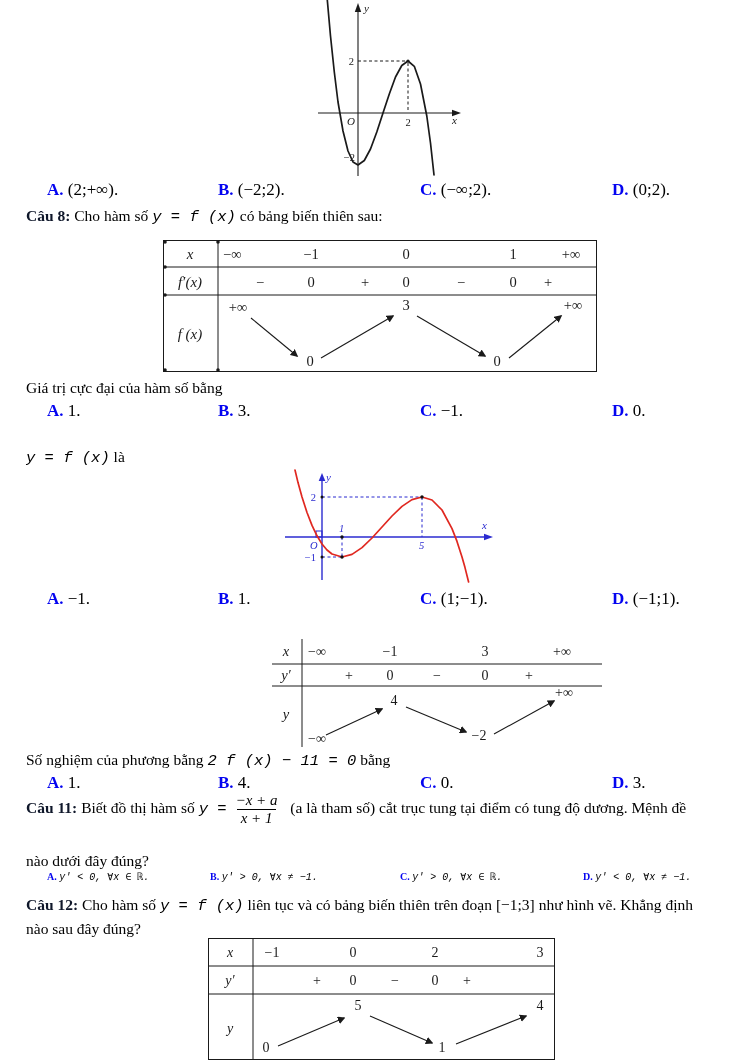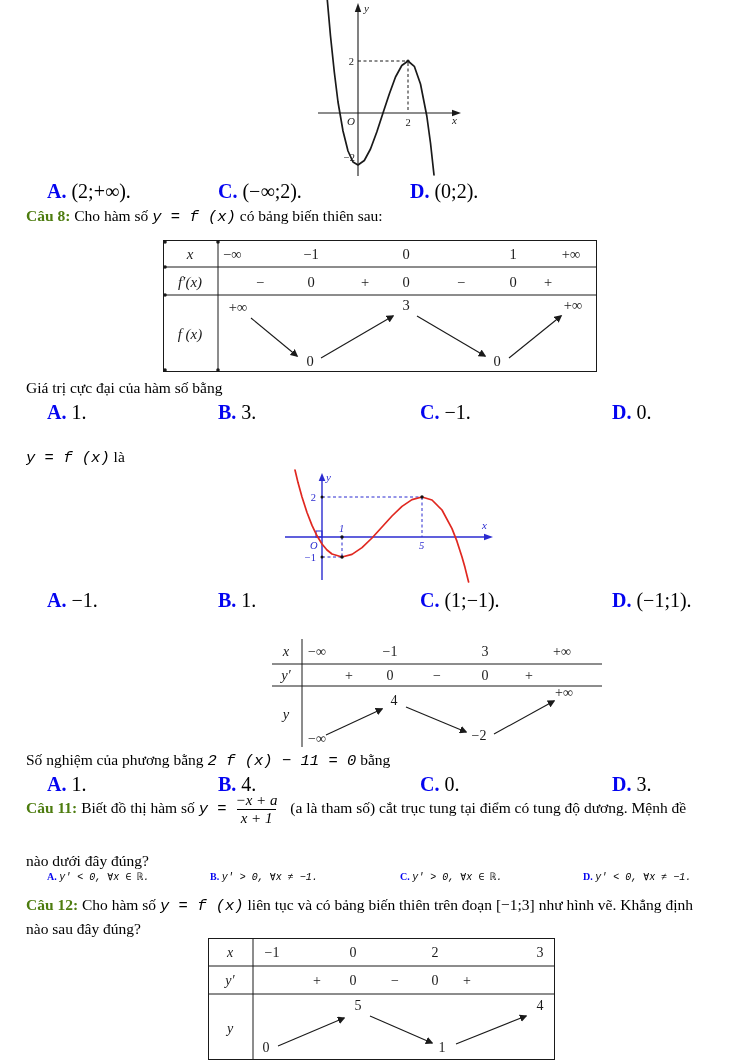--- a/index.html
+++ b/index.html
@@ -1,21 +1,21 @@
 <!DOCTYPE html>
 <html><head>
 <meta charset="utf-8">
 <style>
   html,body{margin:0;padding:0;background:#fff;}
   #page{position:relative;width:751px;height:1063px;background:#fff;overflow:hidden;
         font-family:"Liberation Serif","DejaVu Serif",serif;color:#000;}
   .line{position:absolute;left:26px;width:720px;font-size:15.5px;white-space:nowrap;}
-  .ql{color:#4d7c0f;font-weight:bold;}
+  .ql{color:#0f172a;font-weight:bold;}
   .m{font-style:italic;font-family:Liberation Mono, monospace;}
-  .opts{position:absolute;left:47px;display:flex;white-space:nowrap;font-size:20px;}
+  .opts{position:absolute;left:47px;display:flex;white-space:nowrap;font-size:17px;}
   .opt{display:inline-block;}
   .w0{width:171px;} .w1{width:202px;} .w2{width:192px;}
   .q11o .w0{width:163px;} .q11o .w1{width:190px;} .q11o .w2{width:183px;}
   .ol{color:#0404f0;font-weight:bold;}
   .mfrac{display:inline-flex;flex-direction:column;align-items:center;vertical-align:middle;
          font-style:italic;line-height:1.15;margin:8px 5px;font-size:15px;}
   .mfrac .den{border-top:1px solid #000;padding:0 4px;}
   .mfrac .num{padding:0 4px;}
   svg{position:absolute;overflow:visible;}
   svg text{font-family:"Liberation Serif","DejaVu Serif",serif;fill:#1a1a1a;}
@@ -43,20 +43,21 @@
     <text class="it" x="54" y="12" font-size="11">y</text>
     <text class="it" x="142" y="124" font-size="11">x</text>
     <text class="it" x="37" y="125" font-size="11">O</text>
     <text x="44" y="65" font-size="10.5" text-anchor="end">2</text>
     <text x="98" y="126" font-size="10.5" text-anchor="middle">2</text>
     <text x="45" y="161" font-size="10.5" text-anchor="end">−2</text>
   </svg>
 
   <div class="opts" style="top:180px">
     <span class="opt w0"><b class="ol">A.</b> <span>(2;+∞).</span></span>
+    <span class="opt w1"><b class="ol">B.</b> <span>(−2;2).</span></span>
     <span class="opt w2"><b class="ol">C.</b> <span>(−∞;2).</span></span>
     <span class="opt"><b class="ol">D.</b> <span>(0;2).</span></span>
   </div>
 
   <div class="line" style="top:207px">
     <b class="ql">Câu 8:</b>
     <span>Cho hàm số</span>
     <span class="m">y = f (x)</span>
     <span>có bảng biến thiên sau:</span>
   </div>

